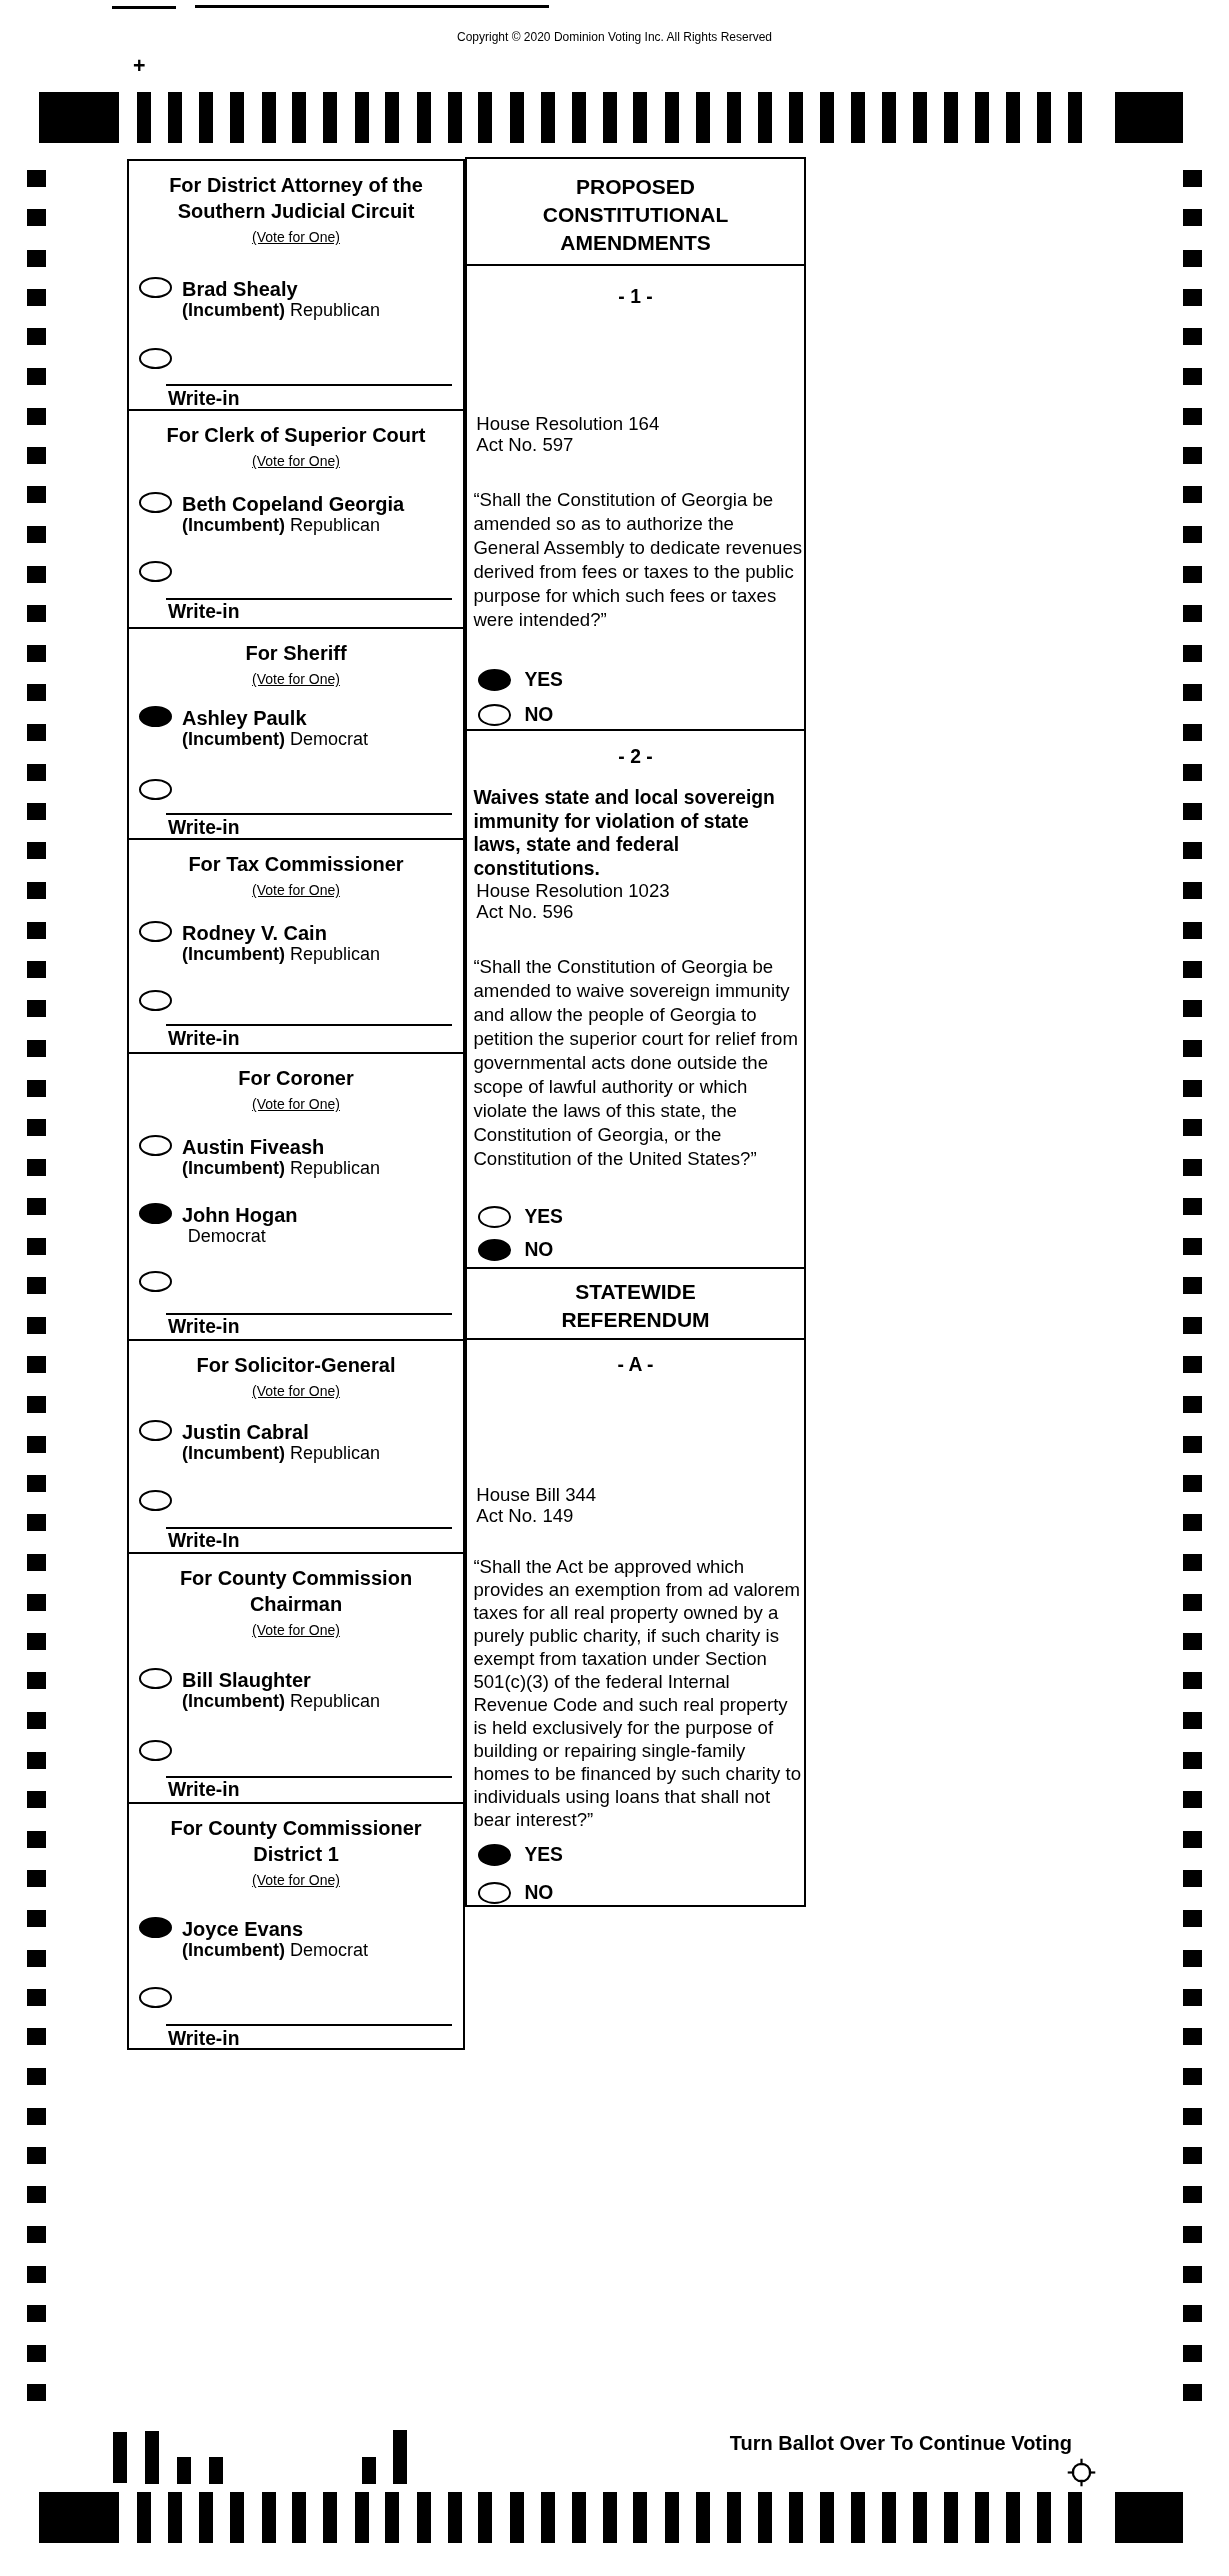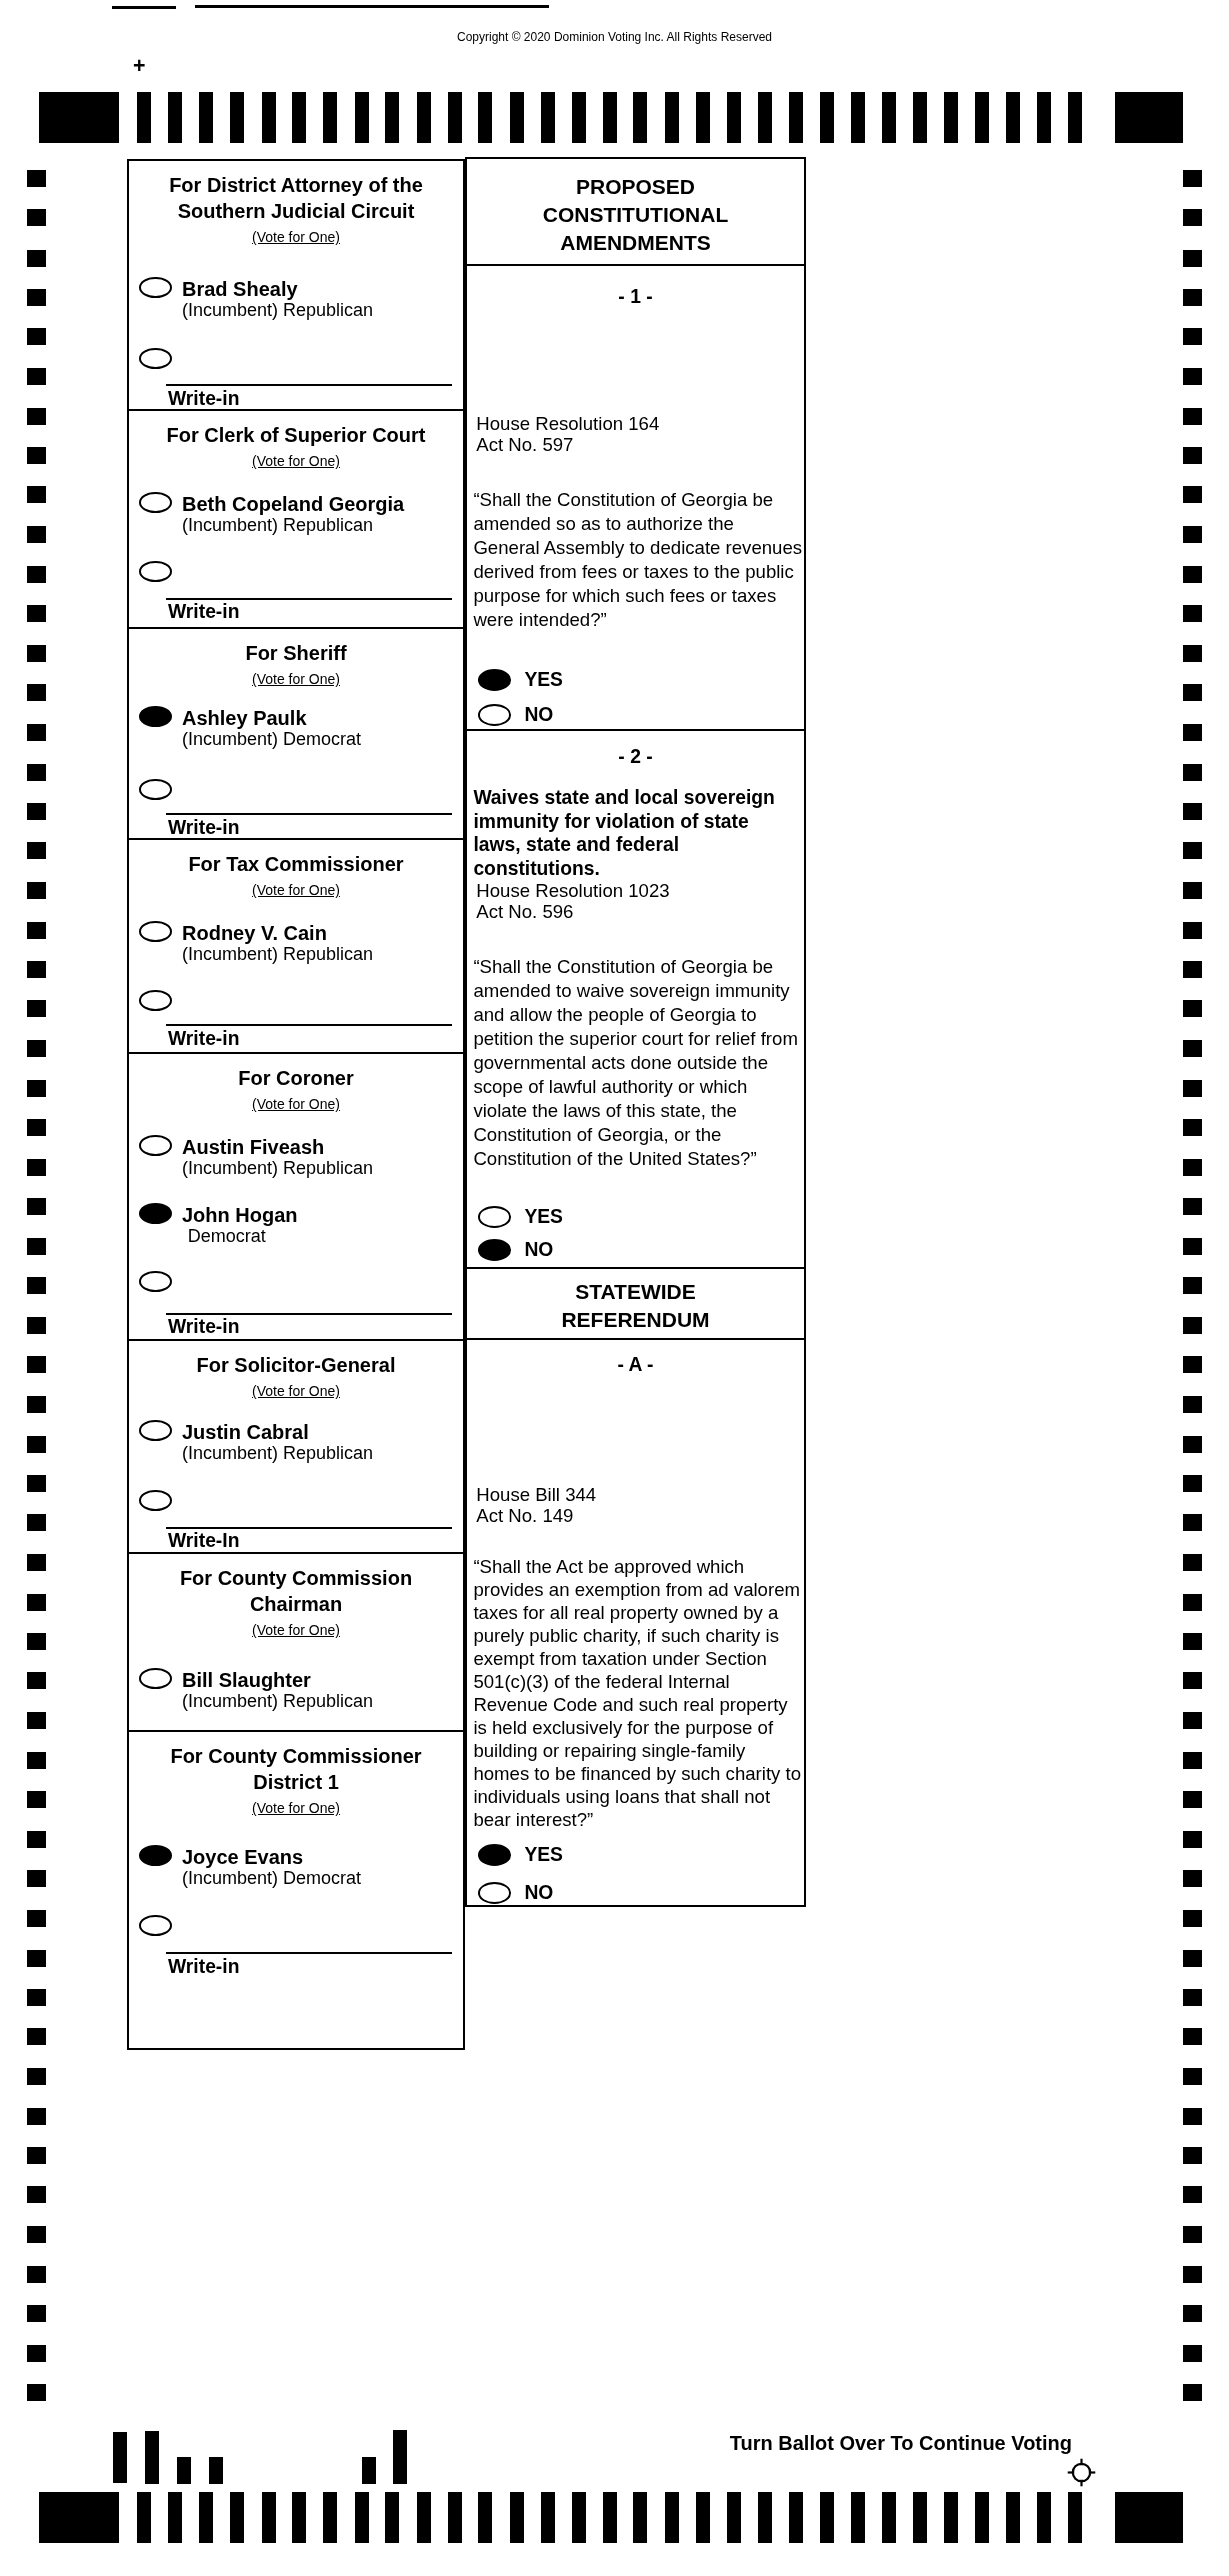--- a/index.html
+++ b/index.html
@@ -22,21 +22,21 @@
   
   .c-head{padding-top:11.4px;text-align:center;}
   .c-title{font-size:20px;font-weight:bold;line-height:26px;white-space:pre-line;}
   .c-inst{font-size:14px;line-height:26px;text-decoration:underline;}
   .opt{position:absolute;left:10px;right:5.7px;display:flex;gap:10px;}
   .oval{flex:none;width:33px;height:21.4px;border:2.1px solid #000;border-radius:50%;box-sizing:border-box;background:#fff;}
   .oval.filled{background:#000;}
   .cand{display:flex;flex-direction:column;margin-top:1.4px;}
   .cname{font-size:20px;font-weight:bold;line-height:22px;}
   .cparty{font-size:18px;line-height:21.4px;}
-  .cparty b{font-weight:normal;text-align:center;}
+  .cparty b{font-weight:bold;text-align:center;}
   .wline{position:absolute;left:37px;width:286px;height:2.1px;background:#000;}
   .wlabel{position:absolute;left:39px;font-size:19.3px;font-weight:bold;}
   
   .col-head{text-align:center;font-weight:bold;font-size:21px;line-height:28px;white-space:pre-line;padding-top:14.3px;}
   .m-num{position:absolute;left:0;width:100%;text-align:center;font-size:19.3px;font-weight:bold;}
   .m-summary{position:absolute;left:6.4px;width:327px;font-size:19.3px;font-weight:bold;line-height:23.6px;}
   .m-auth{position:absolute;left:9.3px;font-size:18.6px;line-height:21.4px;white-space:pre-line;}
   .m-question{position:absolute;left:6.4px;width:330px;font-size:18.6px;line-height:24px;}
   .m-question.tight{line-height:23px;}
   .yn{position:absolute;left:11.4px;display:flex;gap:13px;align-items:center;}
@@ -361,21 +361,21 @@
         <span class="cparty"><b>(Incumbent)</b> <span>Republican</span></span>
       </span>
     </div>
     <div class="opt" style="top:149px">
       <span class="oval"></span>
     </div>
     <div class="wline" style="top:186px"></div>
     <div class="wlabel" style="top:189px">Write-In</div>
   </section>
 
-  <section style="height:178px">
+  <section style="height:250px">
     <div class="c-head">
       <div class="c-title">For County Commission
 Chairman</div>
       <div class="c-inst">(Vote for One)</div>
     </div>
     <div class="opt" style="top:114px">
       <span class="oval"></span>
       <span class="cand">
         <span class="cname">Bill Slaughter</span>
         <span class="cparty"><b>(Incumbent)</b> <span>Republican</span></span>

